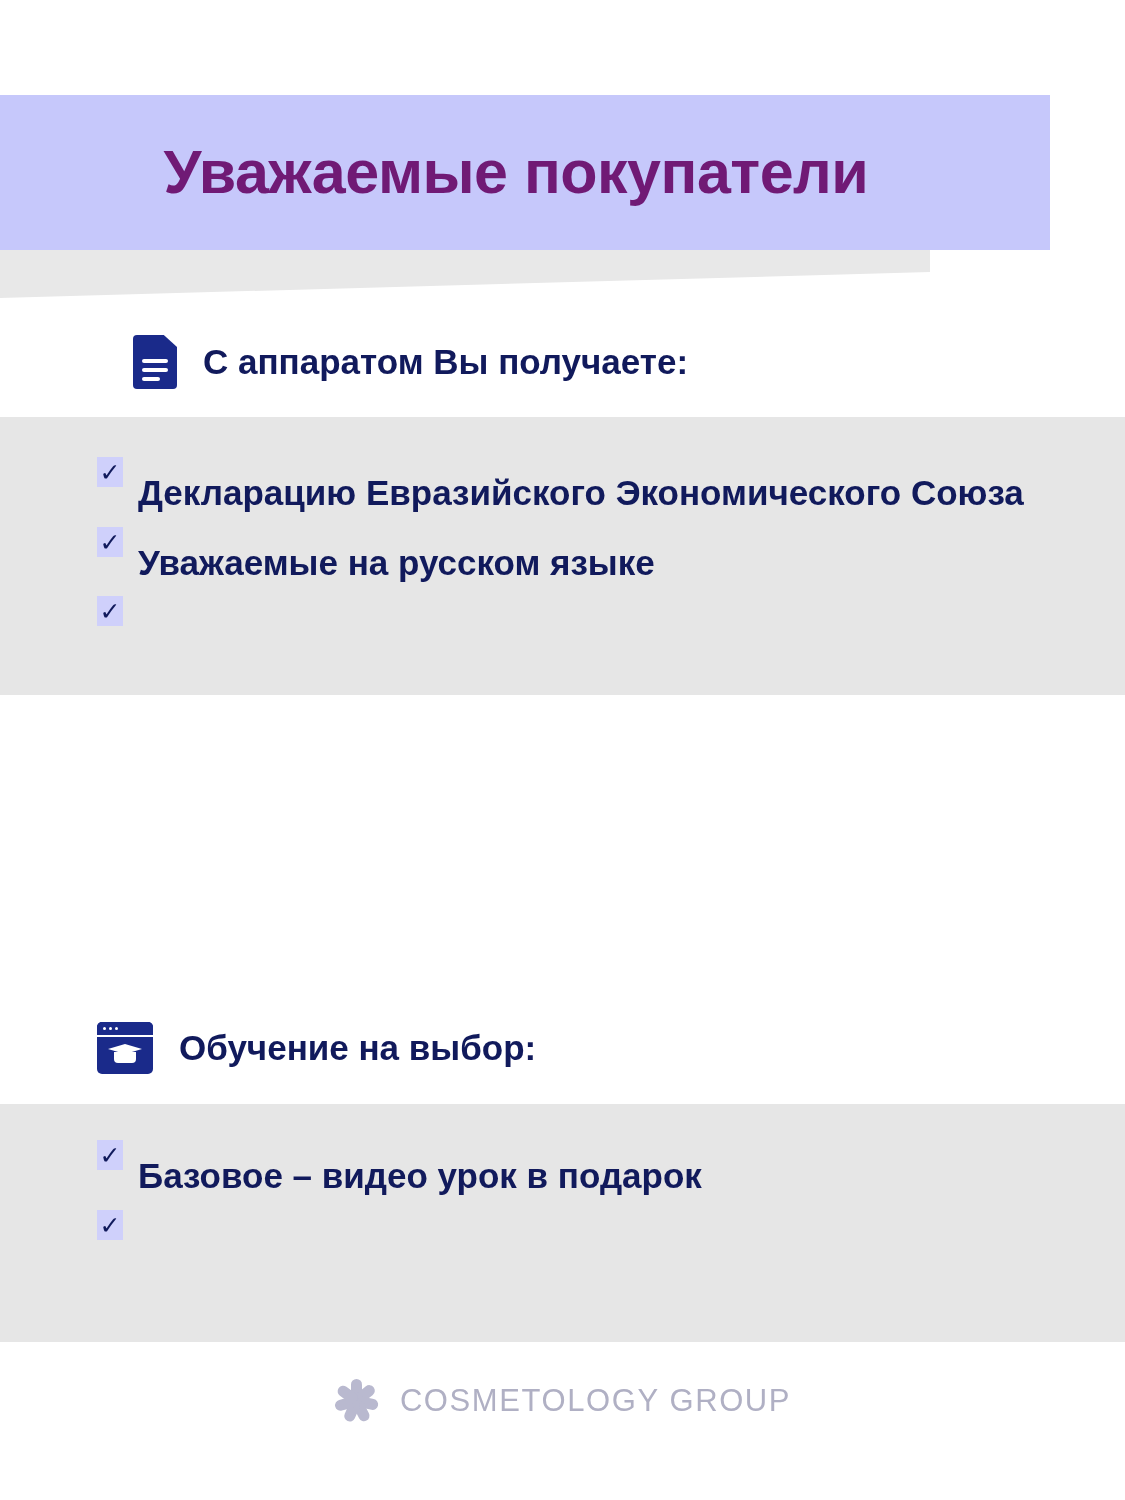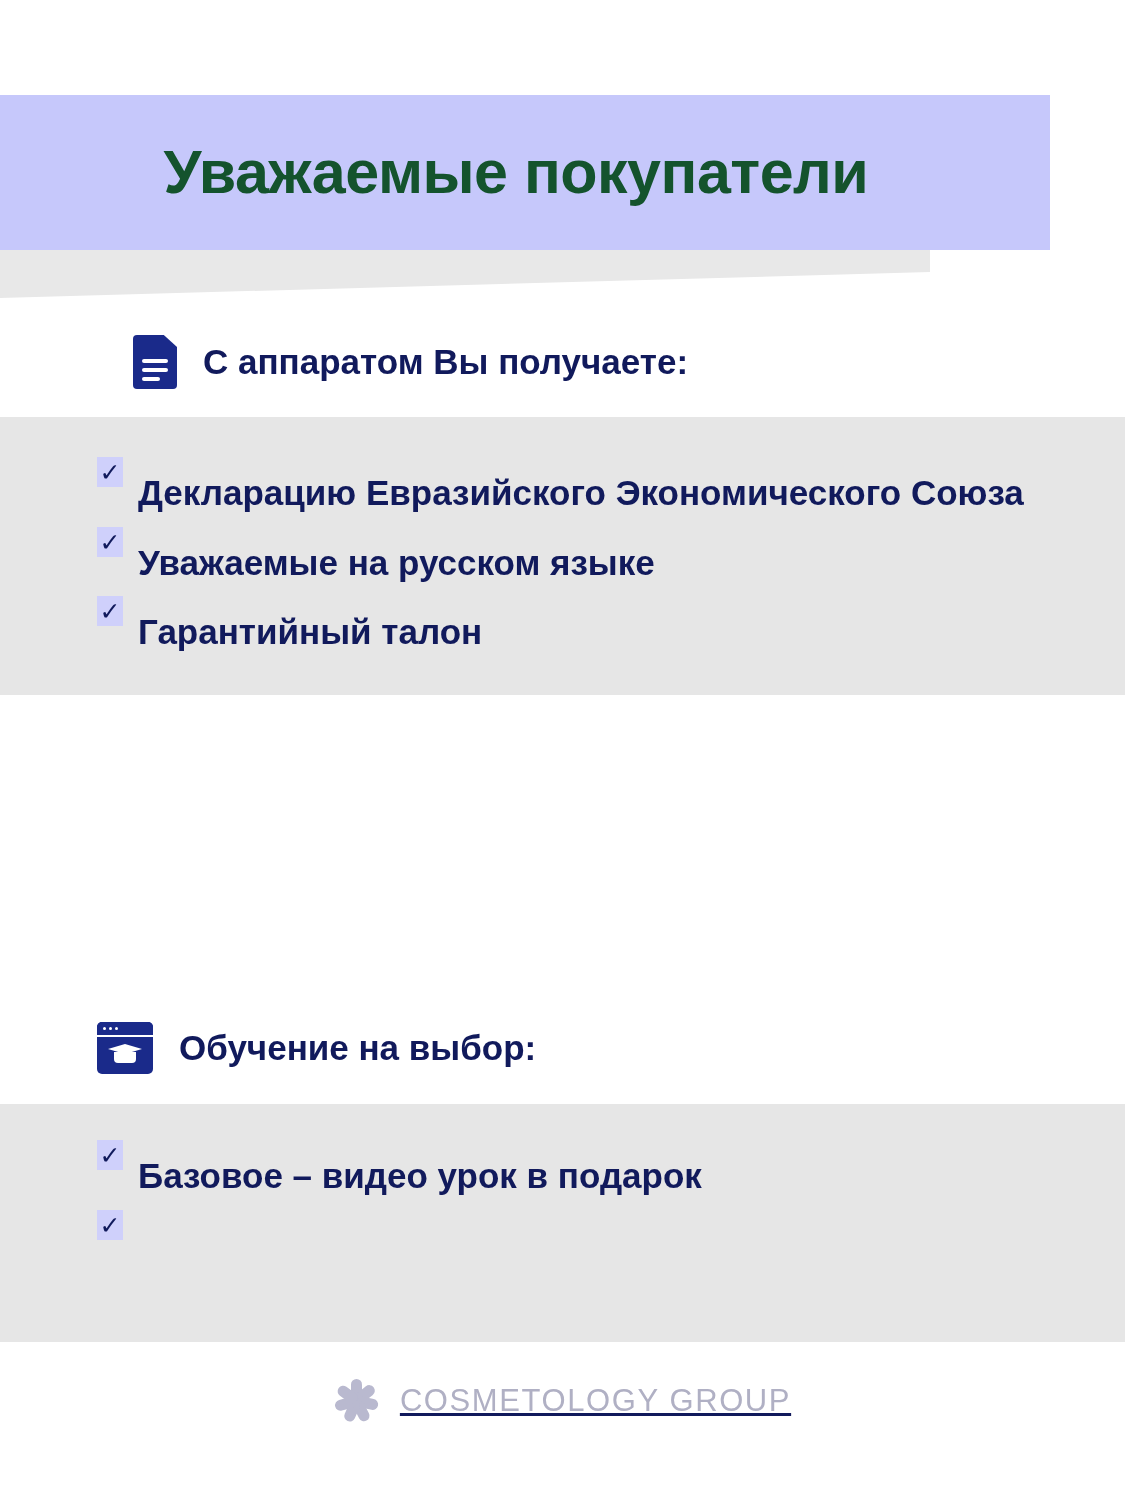--- a/index.html
+++ b/index.html
@@ -43,21 +43,21 @@
     background: #c6c8fb;
     display: flex;
     align-items: center;
     justify-content: center;
   }
   .title-band h1 {
     margin: 0;
     font-size: 61px;
     font-weight: bold;
     letter-spacing: -0.5px;
-    color: #14532d;
+    color: #701a75;
     line-height: 1;
     padding-right: 18px;
   }
 
   
   .section-head {
     position: absolute;
     display: flex;
     align-items: center;
     gap: 26px;
@@ -197,21 +197,20 @@
   
   .footer {
     position: absolute;
     left: 0;
     right: 0;
     top: 1378px;
     display: flex;
     align-items: center;
     justify-content: center;
     gap: 20px;
-    text-decoration: underline;
   }
   .footer .flower {
     width: 46px;
     height: 46px;
     position: relative;
     flex: none;
   }
   .footer .flower span {
     position: absolute;
     left: 50%;
@@ -256,21 +255,20 @@
       <li>
         <span class="check">✓</span>
         <span class="item-text">Декларацию Евразийского Экономического Союза</span>
       </li>
       <li>
         <span class="check">✓</span>
         <span class="item-text">Уважаемые на русском языке</span>
       </li>
       <li>
         <span class="check">✓</span>
-        <span class="item-text">Гарантийный талон</span>
       </li>
     </ul>
   </div>
 
 
   <div class="section-head" style="left:97px; top:1022px;">
     <span class="icon-edu">
       <span class="win"></span>
       <span class="bar"></span>
       <span class="dot d1"></span>

